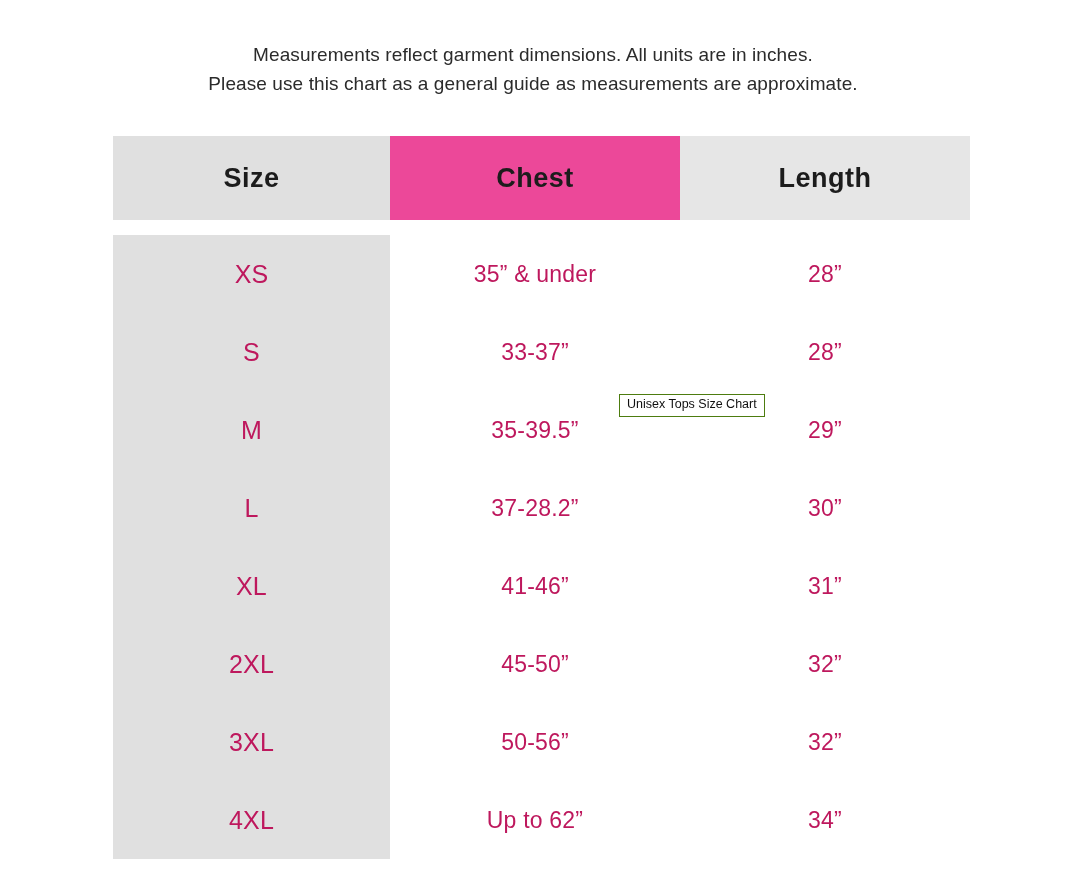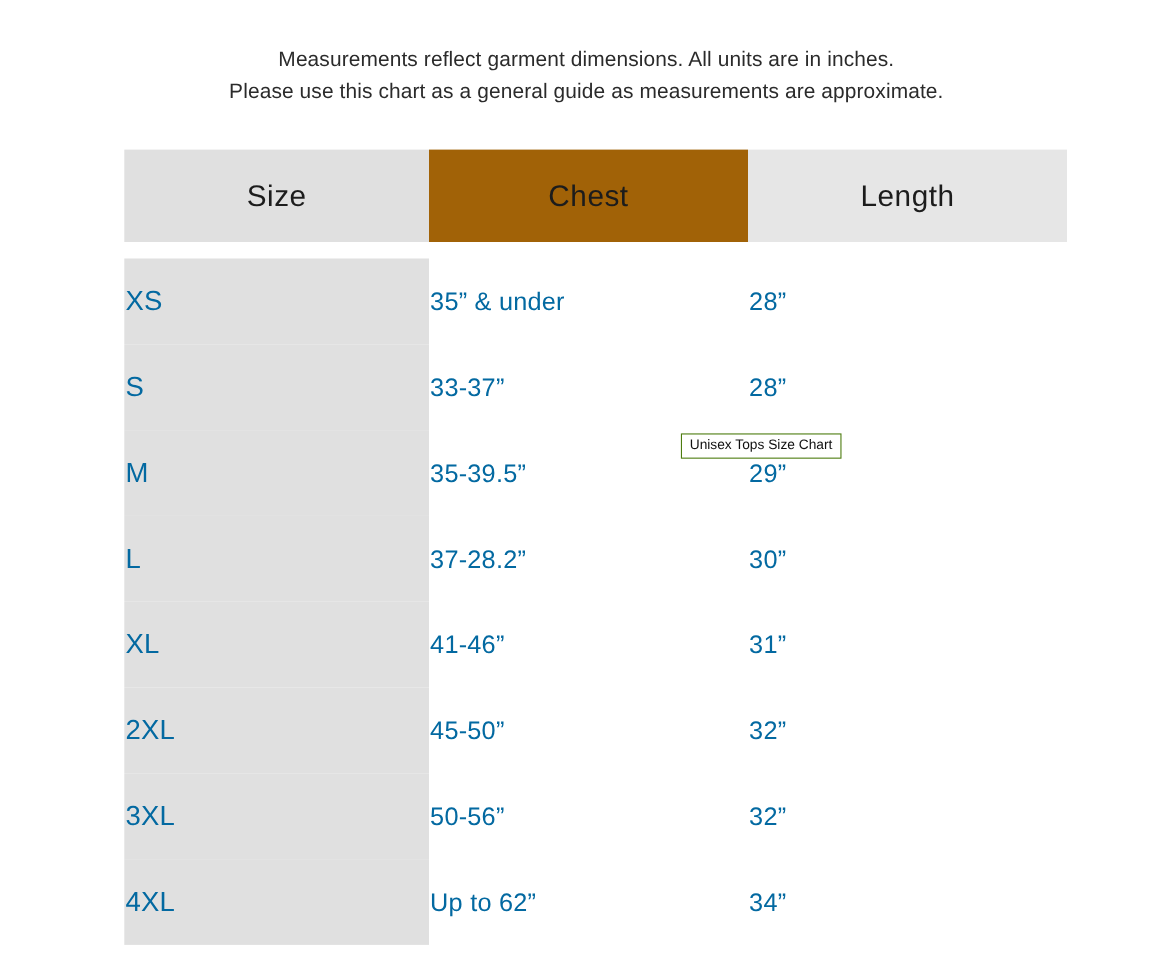--- a/index.html
+++ b/index.html
@@ -49,41 +49,41 @@
     table-layout: fixed;
   }
 
   table.size-chart col.c-size   { width: 277px; }
   table.size-chart col.c-chest  { width: 290px; }
   table.size-chart col.c-length { width: 290px; }
 
   thead th {
     height: 82px;
     font-size: 27px;
-    font-weight: 400;
+    font-weight: 700;
     color: #1c1c1c;
     vertical-align: middle;
     letter-spacing: 0.5px;
   }
   thead th.h-size   { background: #e0e0e0; }
-  thead th.h-chest  { background: #a16207; }
+  thead th.h-chest  { background: #ec4899; }
   thead th.h-length { background: #e6e6e6; }
 
   thead tr::after { content: ""; display: block; }
 
   
   tbody tr.spacer td { height: 15px; background: #ffffff; padding: 0; border: none; }
 
   tbody td {
     height: 76px;
-    text-align: left;
+    text-align: center;
     vertical-align: middle;
     font-size: 25px;
     font-weight: 400;
-    color: #0369a1;
+    color: #be185d;
     letter-spacing: 0.2px;
   }
   tbody td.cell-size {
     background: #e0e0e0;
     font-size: 25px;
   }
   tbody td.cell-chest,
   tbody td.cell-length {
     background: #ffffff;
     font-size: 23px;

